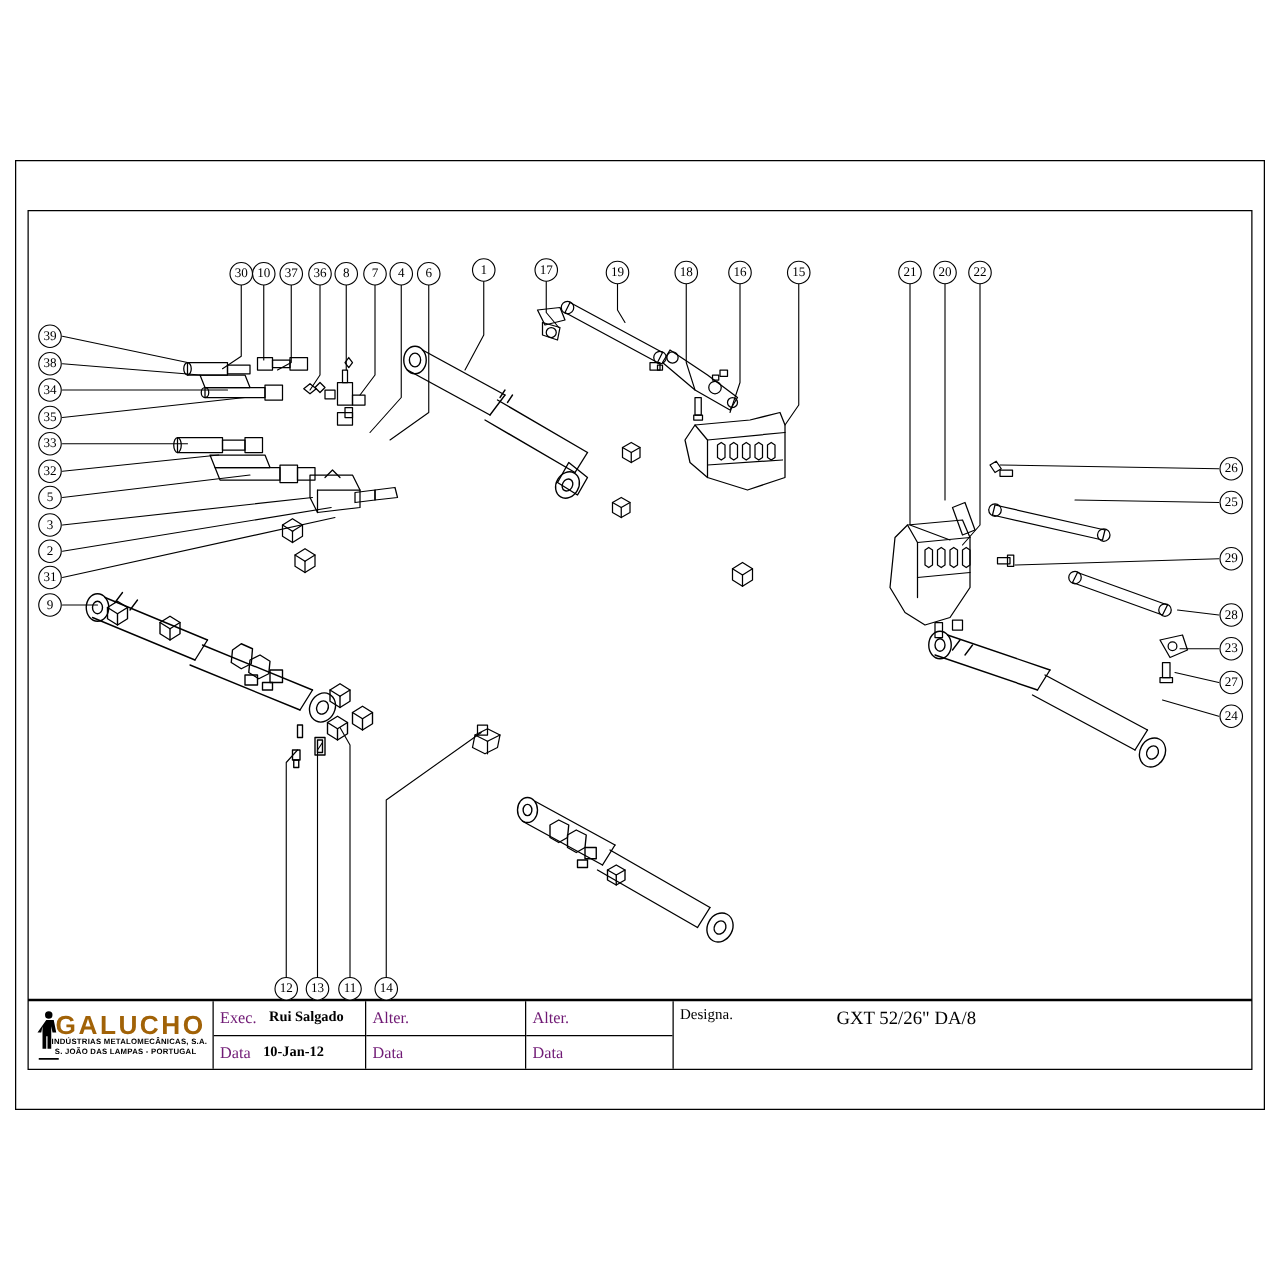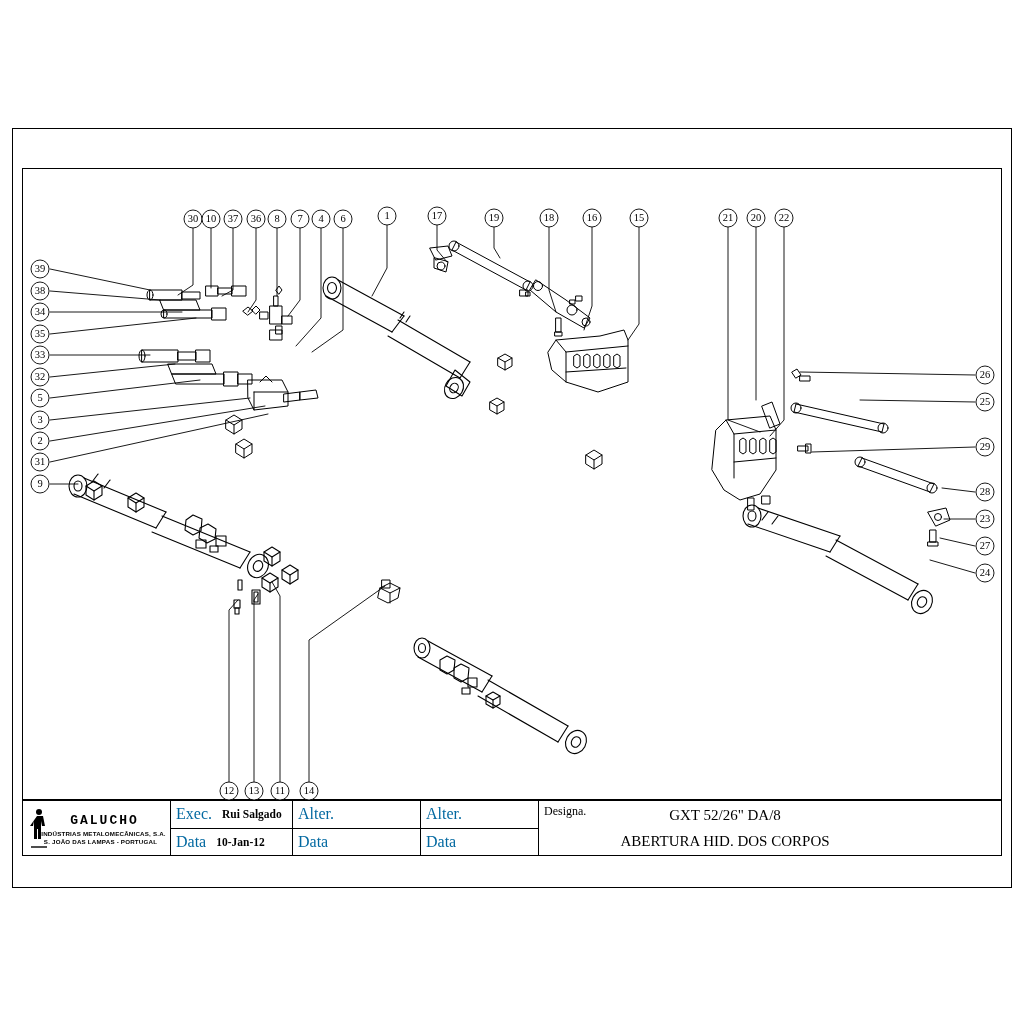--- a/index.html
+++ b/index.html
@@ -53,27 +53,27 @@
     border-right: 1.4px solid #000;
     box-sizing: border-box;
     display: flex;
     flex-direction: column;
     align-items: center;
     justify-content: center;
     position: relative;
     padding-top: 2px;
   }
   .logo-word {
-    font-family: Liberation Mono, monospace;
+    font-family: Liberation Sans, sans-serif;
     font-weight: bold;
-    font-size: 13px;
+    font-size: 21px;
     letter-spacing: 2px;
     line-height: 18px;
     padding-left: 16px;
-    color: #000000;
+    color: #a16207;
   }
   .logo-sub1 {
     font-size: 6.2px;
     font-weight: bold;
     letter-spacing: .2px;
     line-height: 8px;
     padding-left: 14px;
   }
   .logo-sub2 {
     font-size: 6.2px;
@@ -103,23 +103,23 @@
   .tb-cell {
     flex: 1;
     display: flex;
     align-items: center;
     padding: 0 5px;
     box-sizing: border-box;
     white-space: nowrap;
   }
   .tb-cell.top { border-bottom: 1.4px solid #000; }
   .tb-lbl {
-    font-size: 16px;
+    font-size: 13px;
     font-family: "Liberation Serif", serif;
-    color: #0369a1;
+    color: #701a75;
   }
   .tb-val {
     font-size: 11.5px;
     font-family: "Liberation Serif", serif;
     font-weight: bold;
     margin-left: 10px;
   }
   .col-exec { width: 122px; }
   .col-verif { width: 128px; }
   .col-alter { width: 118px; }
@@ -684,21 +684,20 @@
         <div class="tb-cell">
           <span class="tb-lbl">Data</span>
           <span class="tb-val"></span>
         </div>
       </div>
 
       <div class="tb-col col-designa">
         <div class="designa-label">Designa.</div>
         <div class="designa-main">
           <div class="l1">GXT 52/26" DA/8</div>
-          <div class="l2">ABERTURA HID. DOS CORPOS</div>
         </div>
       </div>
 
 
     </div>
   </div>
 
 </div>
 
 </body></html>

